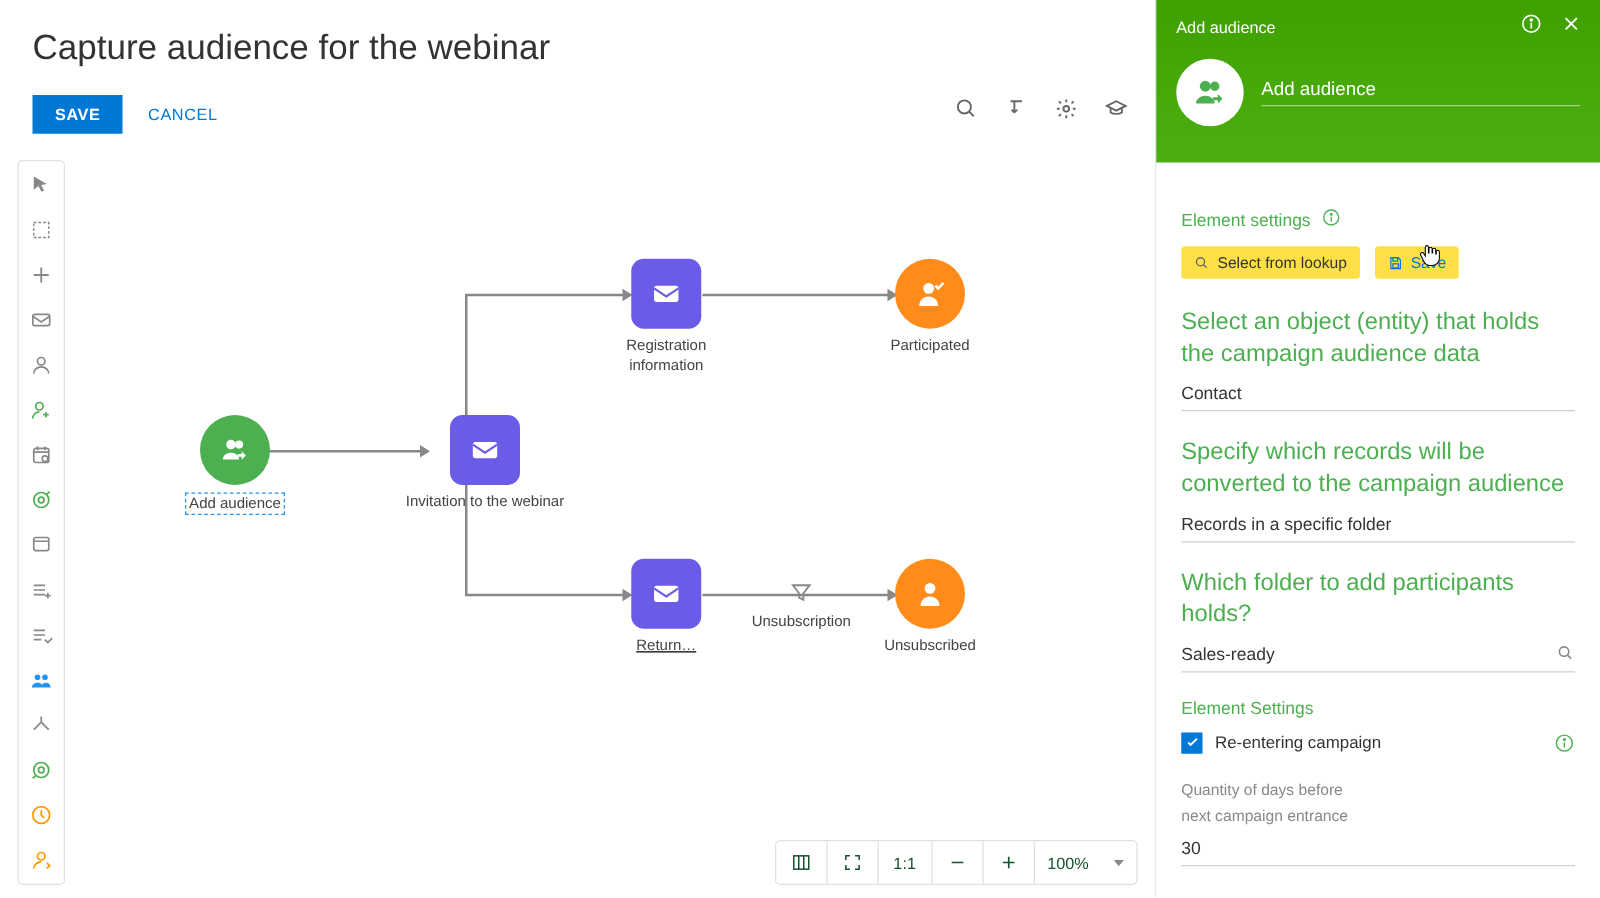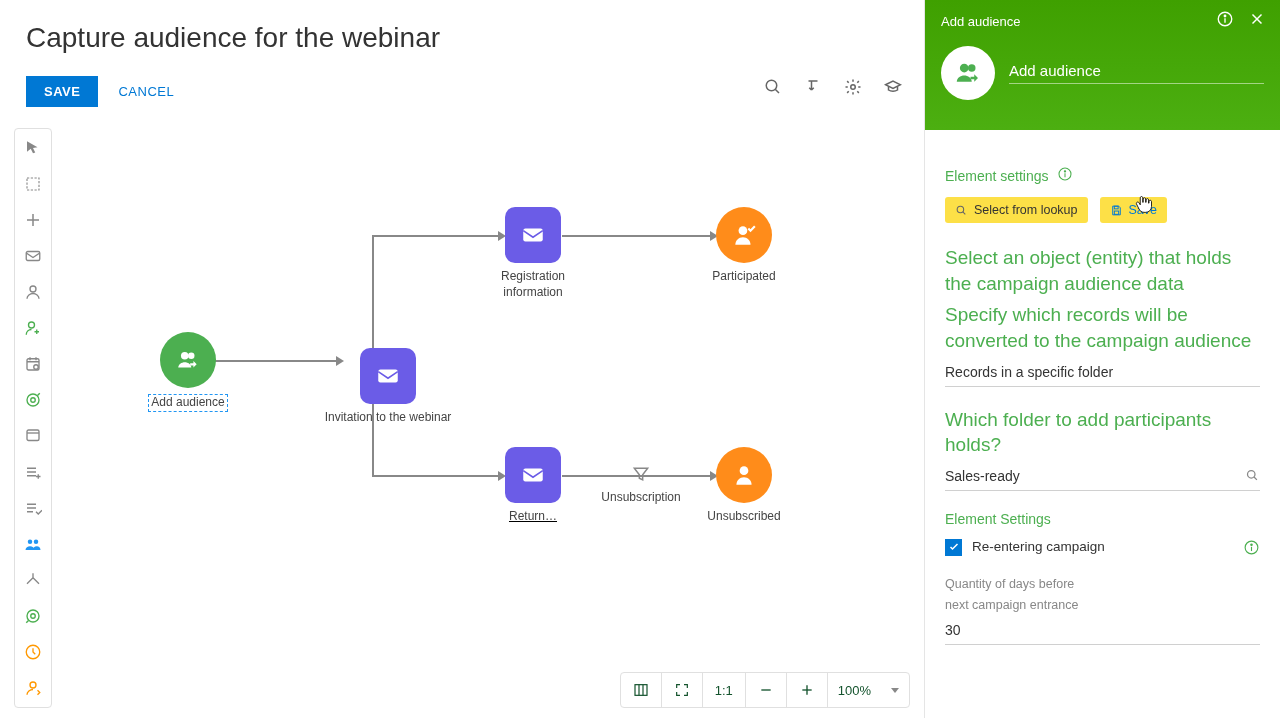--- a/index.html
+++ b/index.html
@@ -241,21 +241,21 @@
         <svg viewBox="0 0 24 24" fill="#fff">
             <circle cx="9" cy="8" r="3.5"></circle>
             <circle cx="15" cy="8" r="3"></circle>
             <path d="M3 19c0-3 3-5 6-5s6 2 6 5z"></path>
             <path d="M14 15h3v-2l3 3-3 3v-2h-3z"></path>
           </svg>
       </div>
       <span class="node-label selected">Add audience</span>
     </div>
 
-    <div class="node" style="left:258px; top:220px; width:140px;">
+    <div class="node" style="left:258px; top:204px; width:140px;">
       <div class="node-box purple-bg">
         <svg viewBox="0 0 24 24" fill="#fff">
             <rect x="3" y="6" width="18" height="12" rx="2"></rect>
             <path d="M3 8l9 6 9-6" fill="none" stroke="#6b5ce7" stroke-width="1.5"></path>
           </svg>
       </div>
       <div class="node-label">Invitation to the webinar</div>
     </div>
 
     <div class="node" style="left:628px; top:79px; width:112px;">
@@ -391,20 +391,21 @@
         <svg viewBox="0 0 24 24" fill="none" stroke="#0078d4" stroke-width="1.8">
             <path d="M5 4h11l3 3v13H5z"></path>
             <rect x="8" y="4" width="7" height="5"></rect>
             <rect x="8" y="13" width="8" height="6"></rect>
           </svg>
         <span>Save</span>
       </div>
     </div>
 
     <div class="field-label">Select an object (entity) that holds the campaign audience data</div>
+    <div class="field-value">Contact</div>
 
     <div class="field-label">Specify which records will be converted to the campaign audience</div>
     <div class="field-value">Records in a specific folder</div>
 
     <div class="field-label">Which folder to add participants holds?</div>
     <div class="field-value">
       <span>Sales-ready</span>
       <span class="lookup-icon"><svg width="15" height="15" viewBox="0 0 24 24" fill="none" stroke="currentColor" stroke-width="2">
             <circle cx="10" cy="10" r="6"></circle>
             <line x1="19" y1="19" x2="14.5" y2="14.5"></line>

